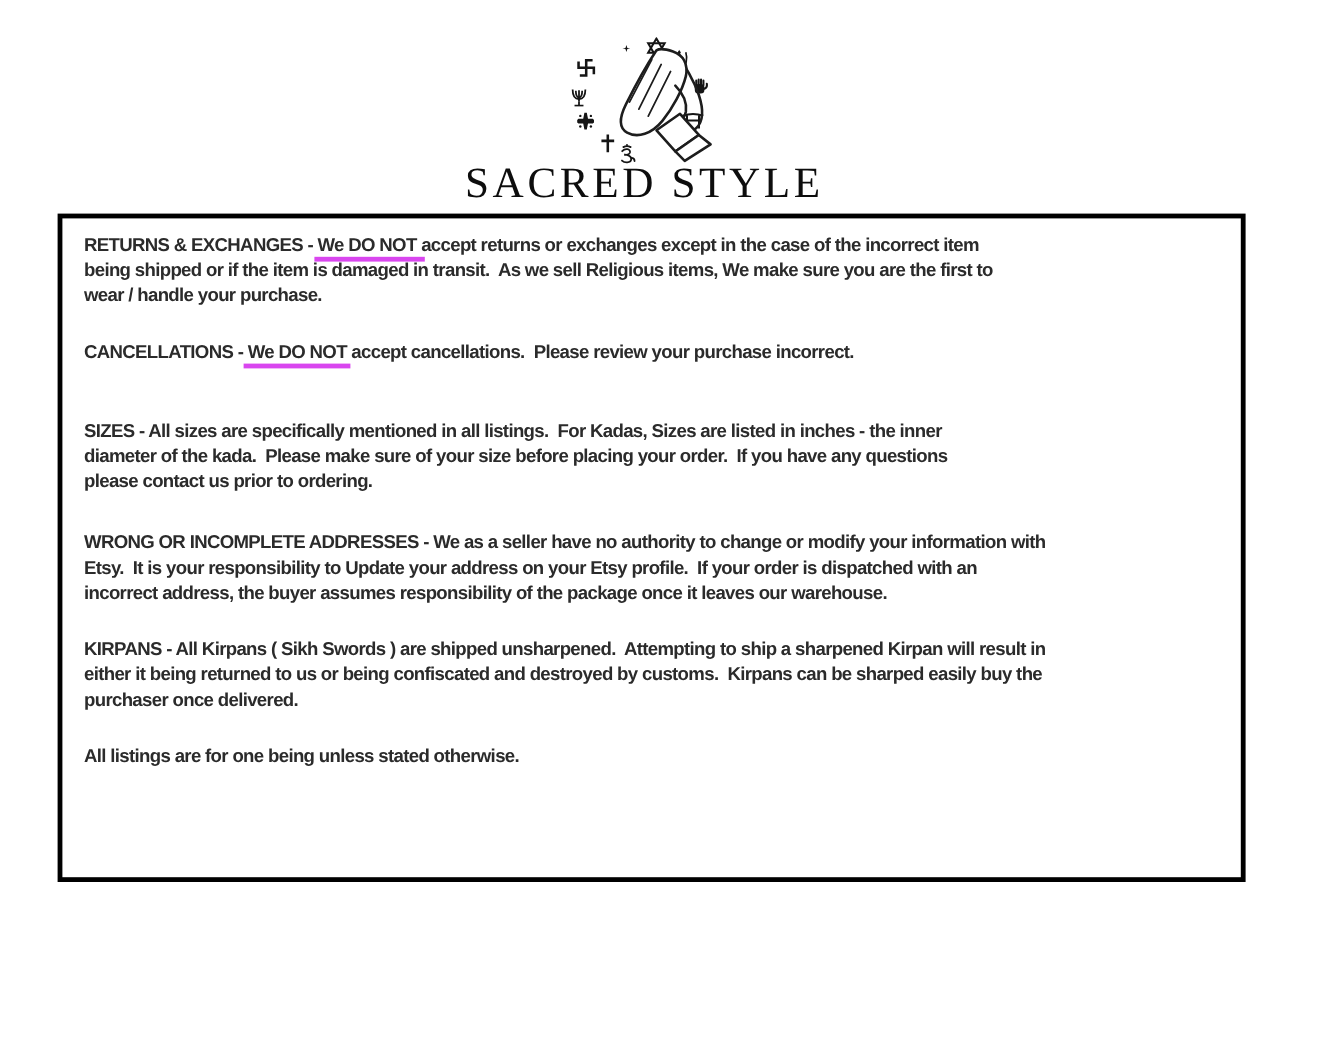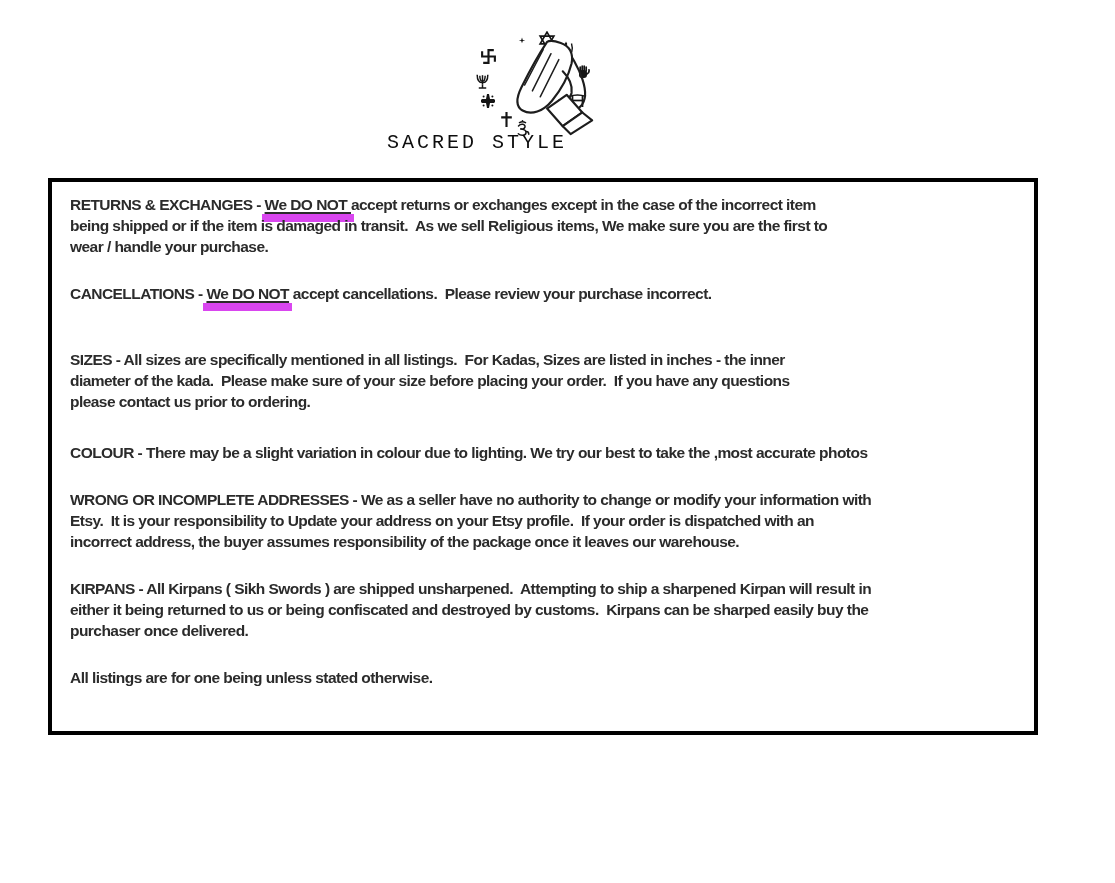--- a/index.html
+++ b/index.html
@@ -18,43 +18,42 @@
   .sym-khanda     { left:136px; top:16px; }
   .sym-hamsa      { left:154px; top:39px; }
   .sym-torii      { left:146px; top:68px; }
   .sym-menorah    { left:52px;  top:47px; }
   .sym-pattee     { left:58px;  top:68px; }
   .sym-cross      { left:78px;  top:86px; }
   .sym-om         { left:92px;  top:95px; }
   .hands { position:absolute; left:70px; top:13px; }
 
   .wordmark {
-    position:absolute; left:387px; top:131px; width:300px; text-align:left;
-    font-family:Liberation Mono, monospace; font-size:20px; letter-spacing:3px;
+    position:absolute; left:387px; top:131px; width:300px; text-align:center;
+    font-family:Liberation Serif, serif; font-size:36px; letter-spacing:3px;
     color:#0d0d0d; white-space:nowrap;
   }
 
   
   .policy-box {
     position:absolute; left:48px; top:178px; width:990px; height:557px;
     border:4px solid #000; box-sizing:border-box;
     padding:12px 16px 0 18px;
   }
   .policy-box p {
     margin:0 0 26px 0;
     font-size:15.5px; line-height:21px; font-weight:bold;
     letter-spacing:-0.55px; color:#2b2b2b;
     white-space:pre-wrap;
   }
   .policy-box p.gap-lg { margin-bottom:30px;margin-top:45px; }
   .dn {
-    text-decoration:underline;
     text-decoration-thickness:2px;
     text-underline-offset:2px;
-    border-bottom:8px solid #d946ef;
+    border-bottom:4px solid #d946ef;
     padding:0 3px 1px 3px; margin:0 -3px;
   }
   .closing {
     font-size:17.5px !important; letter-spacing:-0.3px !important; color:#232323 !important;
   }
 </style>
 </head>
 <body>
 
 <div class="sheet">
@@ -165,21 +164,20 @@
     <p><span>RETURNS &amp; EXCHANGES - </span><span class="dn">We DO NOT </span><span>accept returns or exchanges except in the case of the incorrect item
 being shipped or if the item is damaged in transit.  As we sell Religious items, We make sure you are the first to
 wear / handle your purchase.</span></p>
 
     <p><span>CANCELLATIONS - </span><span class="dn">We DO NOT</span><span> accept cancellations.  Please review your purchase incorrect.</span></p>
 
     <p class="gap-lg"><span>SIZES - All sizes are specifically mentioned in all listings.  For Kadas, Sizes are listed in inches - the inner
 diameter of the kada.  Please make sure of your size before placing your order.  If you have any questions
 please contact us prior to ordering.</span></p>
 
-    <p><span>COLOUR - There may be a slight variation in colour due to lighting. We try our best to take the ,most accurate photos</span></p>
 
     <p><span>WRONG OR INCOMPLETE ADDRESSES - We as a seller have no authority to change or modify your information with
 Etsy.  It is your responsibility to Update your address on your Etsy profile.  If your order is dispatched with an
 incorrect address, the buyer assumes responsibility of the package once it leaves our warehouse.</span></p>
 
     <p><span>KIRPANS - All Kirpans ( Sikh Swords ) are shipped unsharpened.  Attempting to ship a sharpened Kirpan will result in
 either it being returned to us or being confiscated and destroyed by customs.  Kirpans can be sharped easily buy the
 purchaser once delivered.</span></p>
 
     <p><span>All listings are for one being unless stated otherwise.</span></p>

